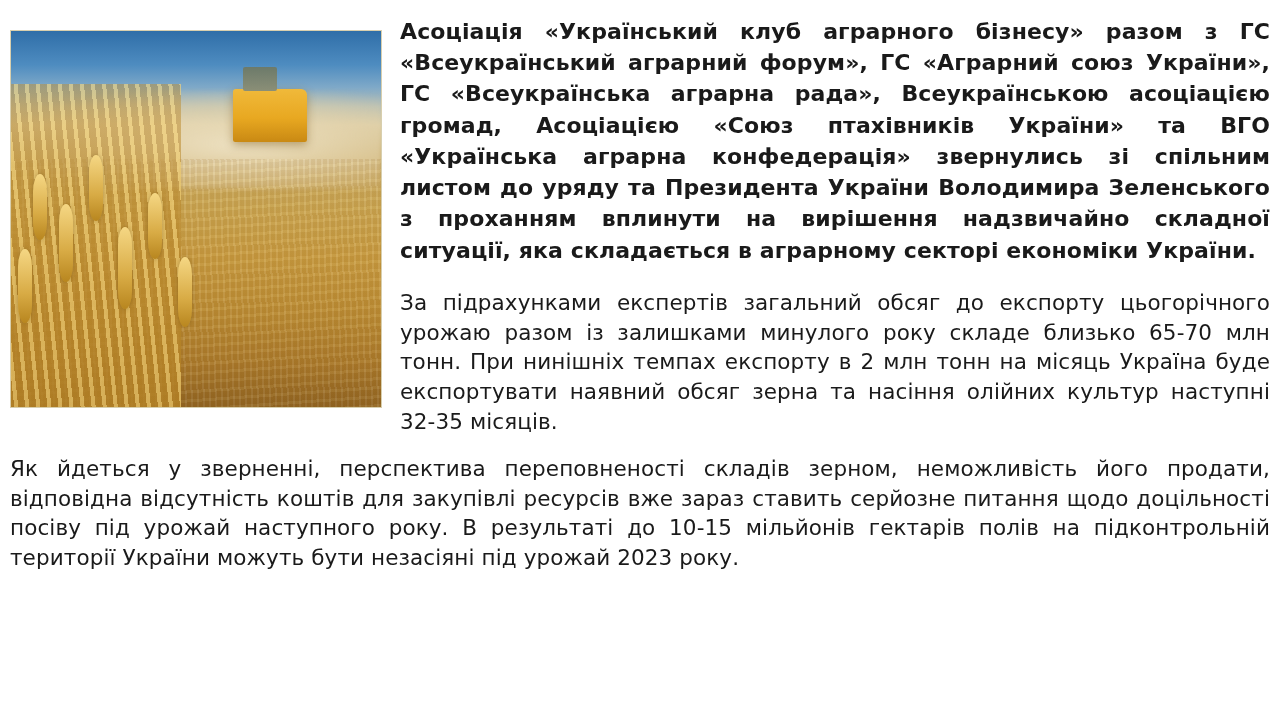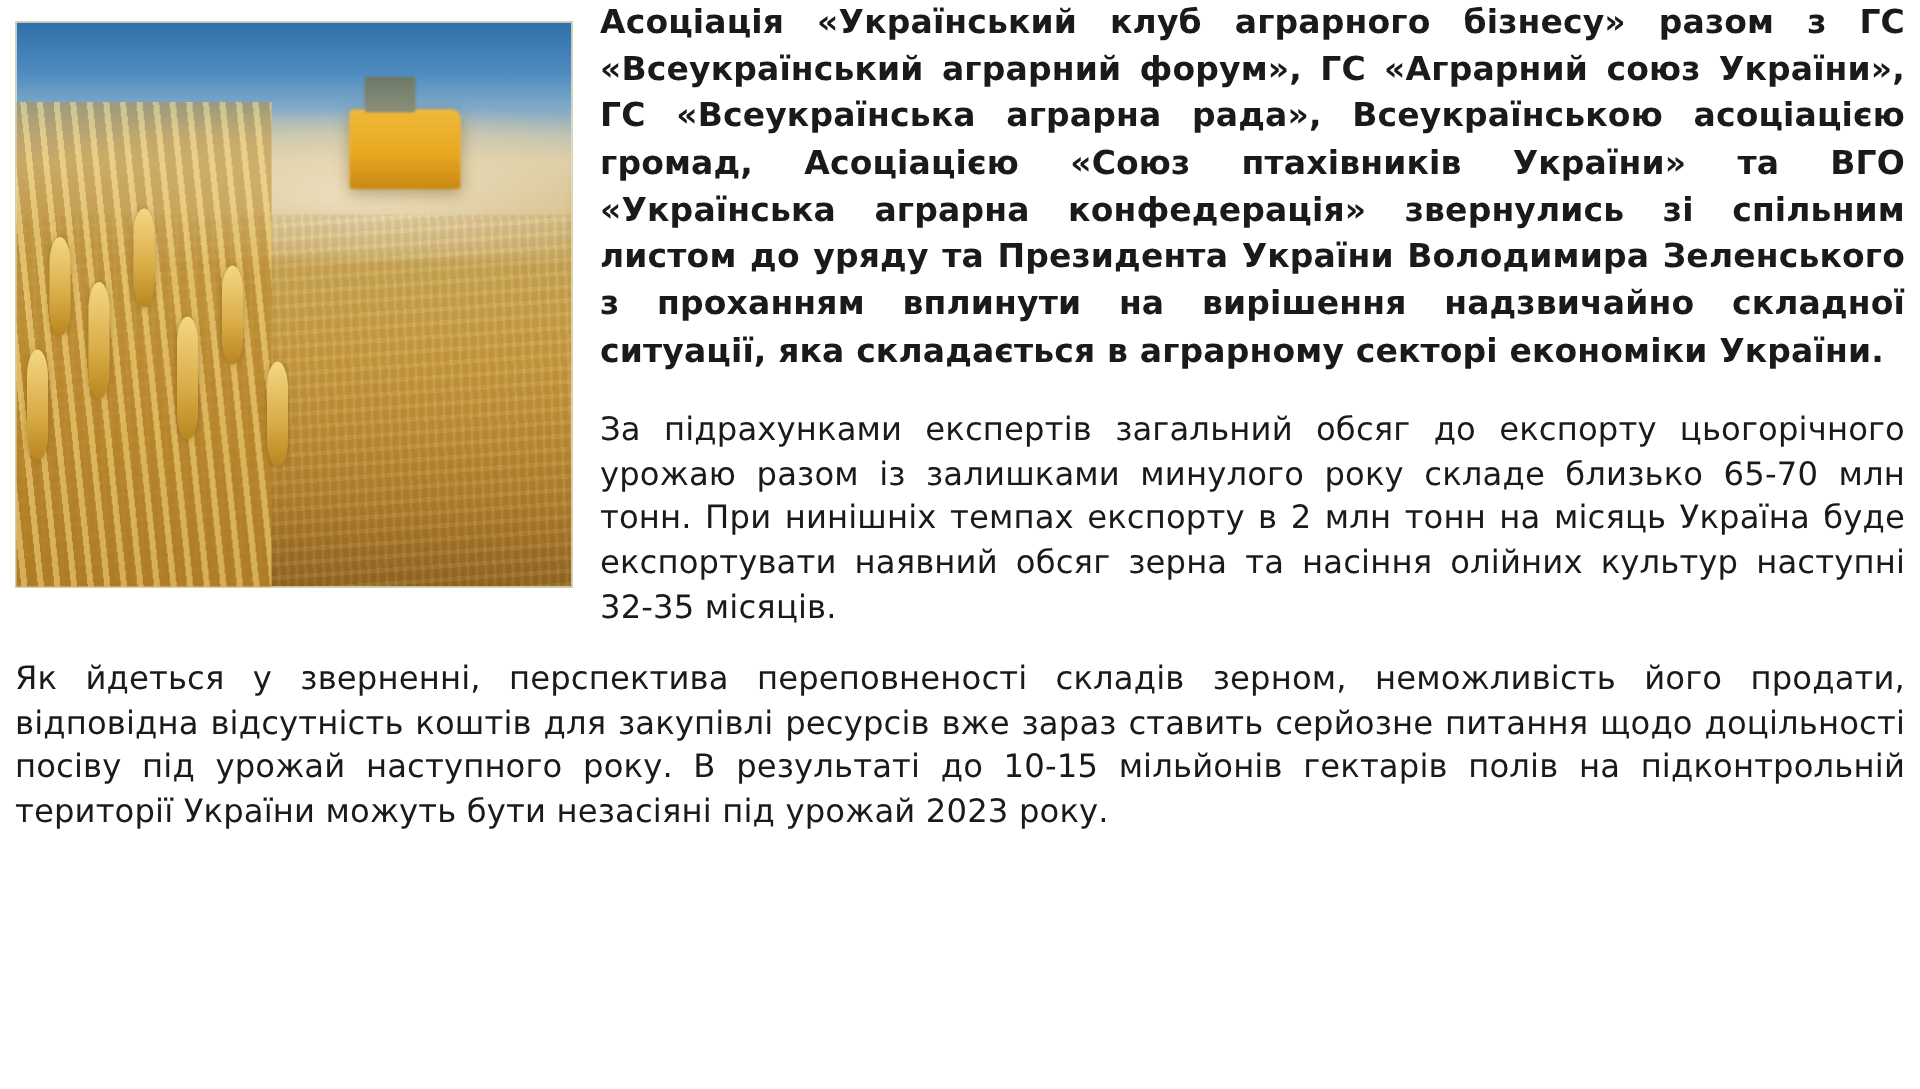--- a/index.html
+++ b/index.html
@@ -102,21 +102,21 @@
     width: 14px;
     height: 66px;
     background: linear-gradient(to bottom, #f5d784, #d8ab45 60%, #b8861f);
     border-radius: 7px / 18px;
     box-shadow: 0 0 4px rgba(90,60,10,0.35);
   }
   .copy {
     padding: 0 10px;
   }
   p {
-    margin: 0 0 18px 0;
+    margin: 16px 0 18px 0;
     text-align: justify;
     font-size: 21.5px;
     line-height: 1.38;
     letter-spacing: 0.1px;
   }
   p.lead {
     font-weight: bold;
     font-size: 22px;
     line-height: 1.42;
     margin-bottom: 22px;

